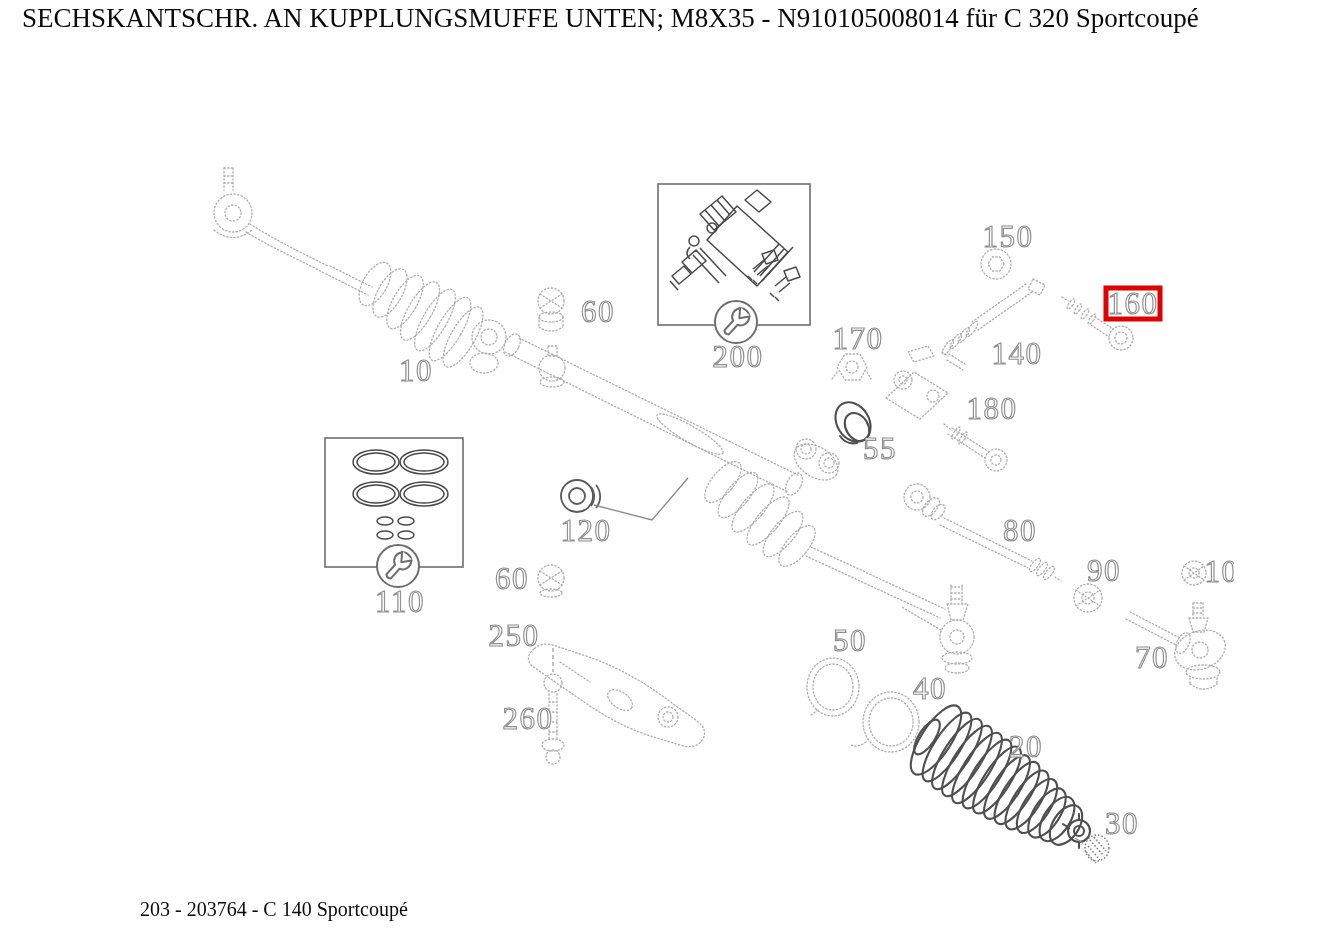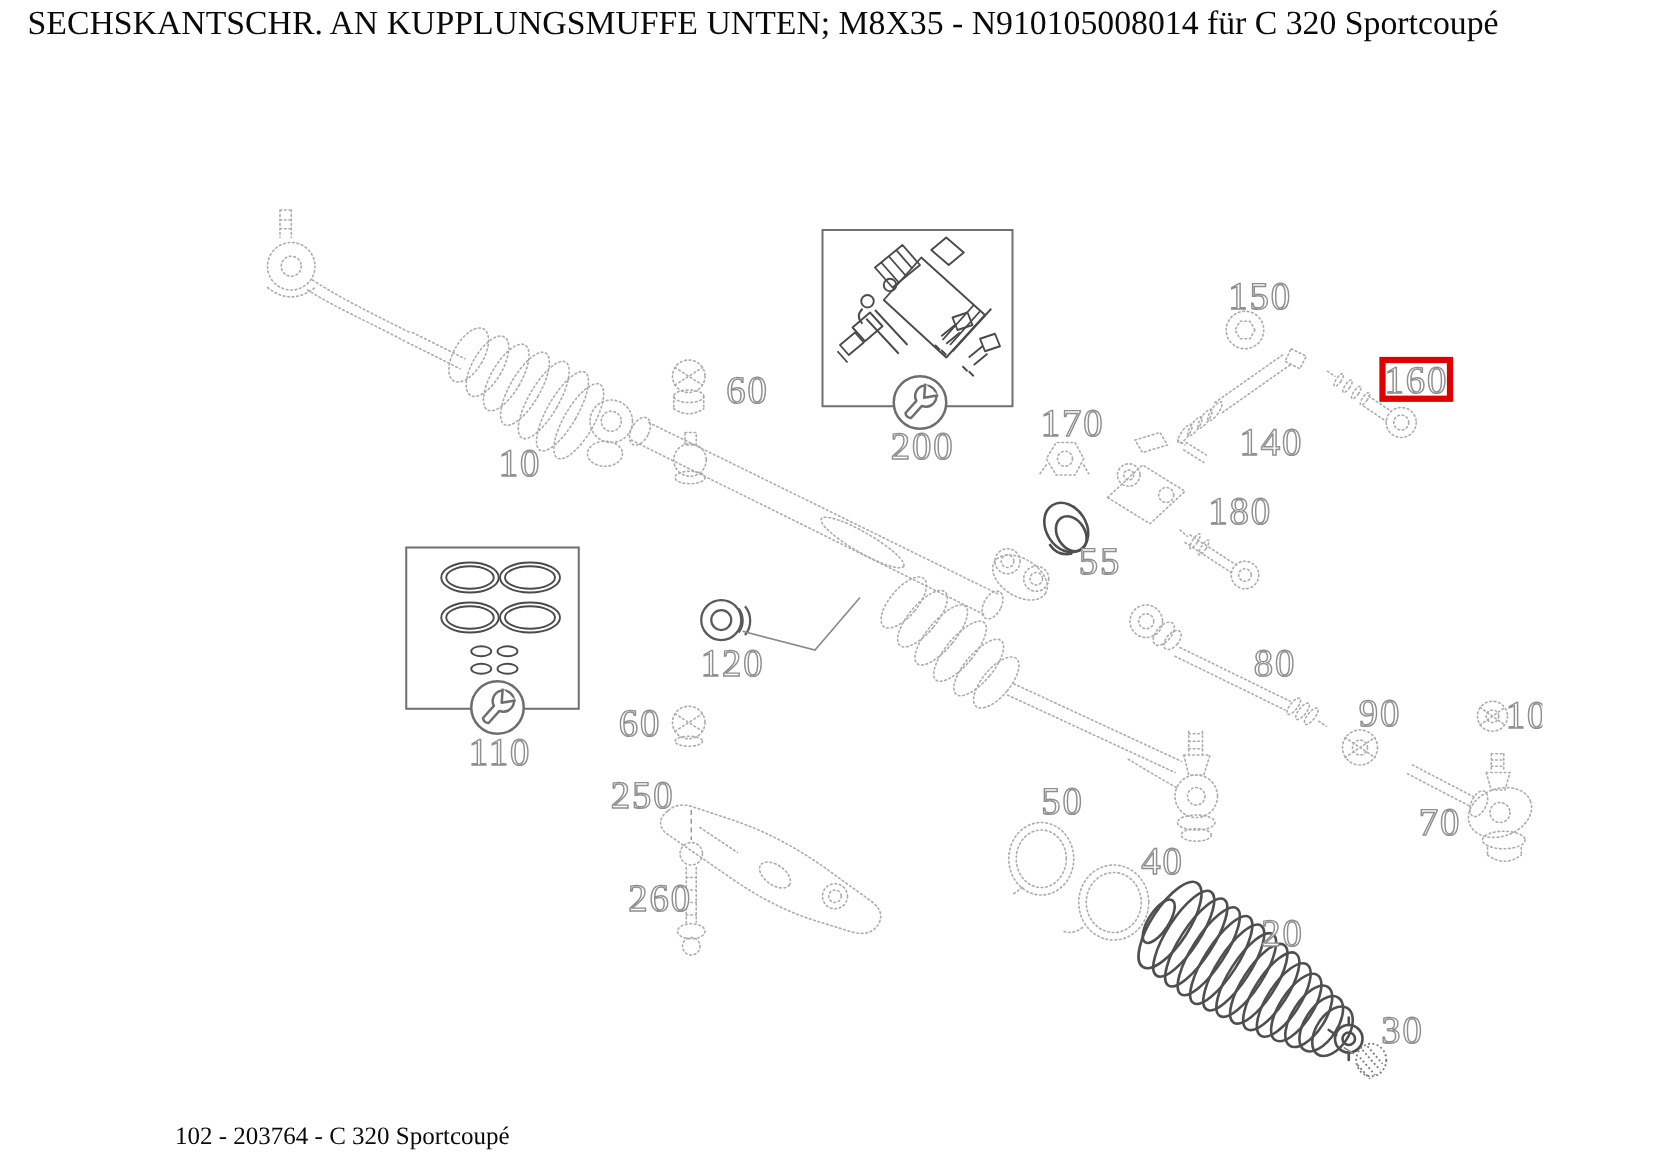--- a/index.html
+++ b/index.html
@@ -316,14 +316,14 @@
       <text class="plbl" x="1026" y="757" text-anchor="middle">20</text>
       <text class="plbl" x="1122" y="834" text-anchor="middle">30</text>
 
       <g>
         <rect x="1106" y="288" width="54" height="31" fill="#ffffff" stroke="#e10000" stroke-width="5"></rect>
         <text class="plbl" x="1133" y="314" text-anchor="middle">160</text>
       </g>
     </g>
   </svg>
 
-  <div class="footer">102 - 203764 - C 320 Sportcoupé</div>
+  <div class="footer">203 - 203764 - C 140 Sportcoupé</div>
 </div>
 
 </body></html>

